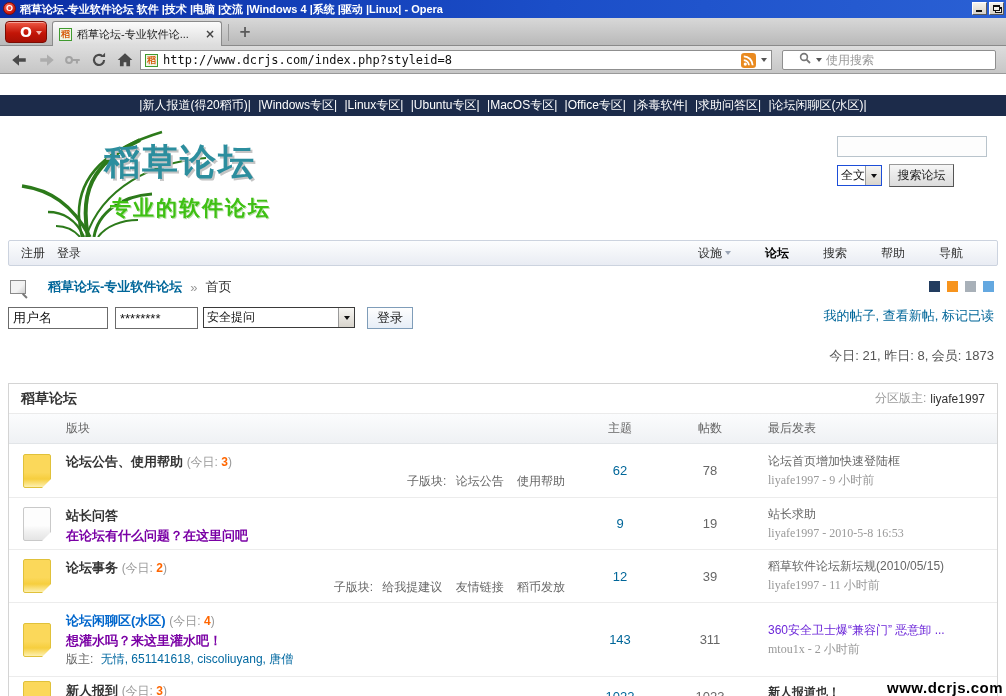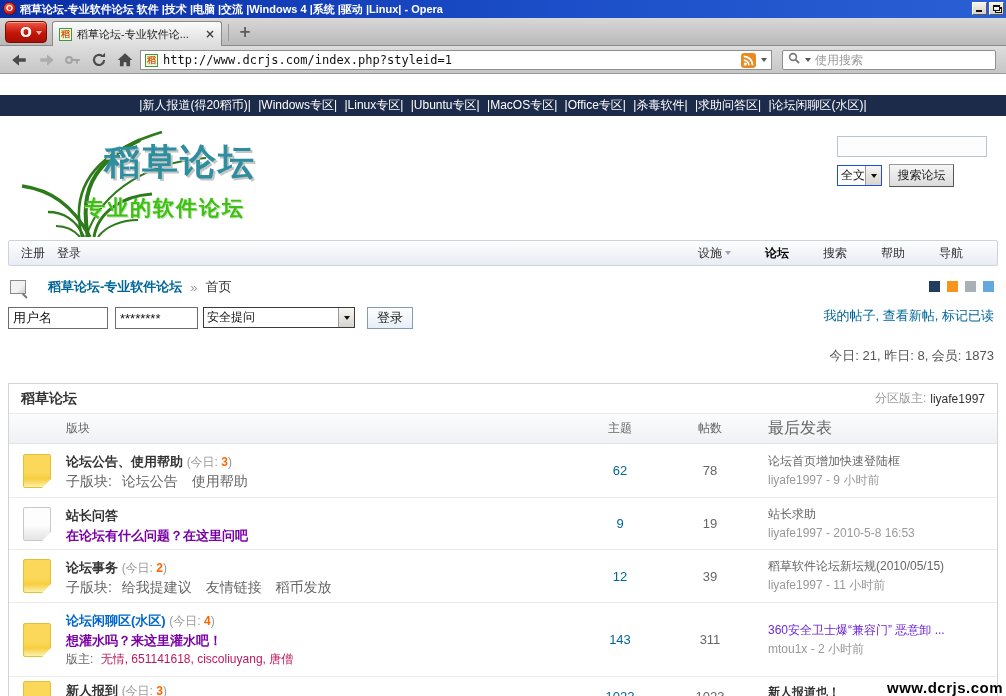--- a/index.html
+++ b/index.html
@@ -44,36 +44,36 @@
   
   .addrbar { position:absolute; left:0; top:46px; width:1006px; height:28px;
     background:linear-gradient(#dddddd,#c6c6c6); border-bottom:1px solid #999; }
   .navbtn { position:absolute; top:5px; width:18px; height:18px; }
   .urlfield { position:absolute; left:140px; top:4px; width:632px; height:20px; background:#fff;
     border:1px solid #8f8f8f; display:flex; align-items:center; padding:0 4px; gap:5px; }
   .urlfield .url { font:12px "DejaVu Sans Mono",monospace; color:#111; flex:1; white-space:nowrap; overflow:hidden; }
   .rss { width:15px; height:15px; flex:0 0 auto; }
   .dd-arrow { width:0; height:0; border-left:3.5px solid transparent; border-right:3.5px solid transparent; border-top:4px solid #555; }
   .searchfield { position:absolute; left:782px; top:4px; width:214px; height:20px; background:#fff;
-    border:1px solid #8f8f8f; border-radius:2px; display:flex; align-items:center; padding:0 5px; gap:4px; }
+    border:1px solid #8f8f8f; border-radius:2px; display:flex; align-items:center; padding:0 16px; gap:4px; }
   .searchfield input { border:none; outline:none; flex:1; font-size:12px; color:#333; background:transparent;
     font-family:"Liberation Sans","DejaVu Sans",sans-serif; }
   .searchfield input::placeholder { color:#9a9a9a; opacity:1; }
 
   
   .topnav { position:absolute; left:0; top:95px; width:1006px; height:21px; background:#1c2b4a;
     text-align:center; line-height:21px; font-size:12px; white-space:nowrap; }
   .topnav a { color:#fff; margin:0 2px; }
 
   
   .logo-zone { position:absolute; left:0; top:116px; width:1006px; height:121px; background:#fff; }
   .grass { position:absolute; left:10px; top:6px; }
   .logo-title { position:absolute; left:104px; top:22px; font-size:36px; font-weight:bold; color:#2c8e9e;
     text-shadow:2px 2px 0 #c4c4c4; letter-spacing:2px; }
-  .logo-sub { position:absolute; left:84px; top:78px; font-size:21px; font-weight:bold; color:#3ec013;
+  .logo-sub { position:absolute; left:110px; top:78px; font-size:21px; font-weight:bold; color:#3ec013;
     text-shadow:1px 1px 0 #b9e0a8; letter-spacing:2px; }
   .hsearch-input { position:absolute; left:837px; top:20px; width:150px; height:21px; background:#fdfdfd;
     border:1px solid #b9c4cc; }
   .sel { position:absolute; height:21px; background:#fff; border:1px solid #1d4ed8; display:flex; align-items:center; }
   .sel .sel-txt { flex:1; font-size:12px; color:#111; padding-left:3px; white-space:nowrap; overflow:hidden; }
   .sel .sel-btn { width:16px; height:100%; background:linear-gradient(#f7f6f3,#d8d4cc); border-left:1px solid #9a9a9a;
     display:flex; align-items:center; justify-content:center; }
   .sel .sel-btn i { width:0; height:0; border-left:3.5px solid transparent; border-right:3.5px solid transparent; border-top:4px solid #111; }
   .scope-sel { left:837px; top:49px; width:45px; }
   .btn-3d { background:linear-gradient(#f6f6f6,#dcdcdc); border:1px solid; border-color:#999 #555 #555 #999;
@@ -133,26 +133,26 @@
     border:1px solid #e0c13a; border-radius:2px;
     background:linear-gradient(#fbd85a 55%,#f6ce3e 75%,#fdf0b0); }
   .page-ico::after { content:""; position:absolute; right:-1px; bottom:-1px; width:0; height:0;
     border-style:solid; border-width:0 0 9px 9px; border-color:transparent transparent #fff transparent; }
   .page-ico.gray { border-color:#c9c9c9; background:linear-gradient(#fdfdfd 55%,#f0f0f0 75%,#e4e4e4); }
   .r5 .page-ico { top:4px; margin-top:0; }
   .f-name { font-size:13px; font-weight:bold; color:#333; line-height:20px; }
   .f-name a.blue { color:#06c; }
   .today { font-weight:normal; color:#999; font-size:12px; }
   .today b { color:#f60; font-weight:bold; }
-  .f-sub { font-size:14px; color:#666; line-height:19px; }
+  .f-sub { font-size:12px; color:#666; line-height:19px;text-align:right; }
   .f-sub a { color:#666; margin-right:10px; }
   .f-desc { font-size:13px; font-weight:bold; color:#7a00a5; line-height:19px; }
   .f-mods { font-size:12px; color:#666; line-height:19px; }
   .last-title { font-size:12px; color:#666; line-height:19px; white-space:nowrap; overflow:hidden; }
-  .last-meta { font-size:12px; color:#999; line-height:19px; }
+  .last-meta { font-size:12px; color:#999; line-height:19px;font-family:Liberation Serif, serif; }
   .watermark { position:absolute; right:3px; bottom:0px; font:bold 15px "Liberation Sans",sans-serif;
     color:#000; letter-spacing:.5px; background:rgba(255,255,255,.0);margin-top:33px; }
 </style>
 </head>
 <body>
 
 <div class="titlebar">
   <span class="app-ico">O</span>
   <span class="ttl">稻草论坛-专业软件论坛 软件 |技术 |电脑 |交流 |Windows 4 |系统 |驱动 |Linux| - Opera</span>
   <span class="winbtns">
@@ -198,21 +198,21 @@
     <svg width="18" height="18" viewBox="0 0 16 16">
         <path d="M12.5 8 a4.5 4.5 0 1 1 -1.6-3.5" fill="none" stroke="#4a4a4a" stroke-width="1.9"></path>
         <path d="M13.4 1.6 v3.8 h-3.8 z" fill="#4a4a4a"></path>
       </svg></span>
   <span class="navbtn" style="left:116px">
     <svg width="18" height="18" viewBox="0 0 16 16">
         <path d="M8 2 L1.5 8 h2 v5.5 h3.3 v-3.4 h2.4 v3.4 h3.3 V8 h2 Z" fill="#4a4a4a"></path>
       </svg></span>
   <div class="urlfield">
     <span class="favicon">稻</span>
-    <span class="url">http://www.dcrjs.com/index.php?styleid=1</span>
+    <span class="url">http://www.dcrjs.com/index.php?styleid=8</span>
     <span class="rss">
       <svg width="15" height="15" viewBox="0 0 14 14">
           <rect width="14" height="14" rx="3" fill="#e98a20"></rect>
           <circle cx="4" cy="10.3" r="1.5" fill="#fff"></circle>
           <path d="M2.6 6.6 a5.2 5.2 0 0 1 4.8 4.8" stroke="#fff" stroke-width="1.7" fill="none"></path>
           <path d="M2.6 3.1 a8.6 8.6 0 0 1 8.3 8.3" stroke="#fff" stroke-width="1.7" fill="none"></path>
         </svg></span>
     <span class="dd-arrow"></span>
   </div>
   <div class="searchfield">
@@ -306,21 +306,21 @@
 <div class="forumbox">
   <div class="cat-header">
     <span class="cat">稻草论坛</span>
     <span class="modlbl">分区版主:</span>
     <a class="mod">liyafe1997</a>
   </div>
   <div class="col-header">
     <div class="cell-name">版块</div>
     <div class="cell-topics" style="color:#666;font-size:12px">主题</div>
     <div class="cell-posts" style="font-size:12px">帖数</div>
-    <div class="cell-last" style="font-size:16px;color:#666">最后发表</div>
+    <div class="cell-last" style="font-size:12px;color:#666">最后发表</div>
   </div>
 
   <div class="frow r1">
     <div class="cell-name">
       <span class="page-ico"></span>
       <div class="f-name"><a>论坛公告、使用帮助</a>
         <span class="today"><span>(今日: </span><b>3</b><span>)</span></span></div>
       <div class="f-sub"><span>子版块:</span>
         <a style="margin-left:6px">论坛公告</a>
         <a>使用帮助</a></div>
@@ -365,21 +365,21 @@
     </div>
   </div>
 
   <div class="frow r4">
     <div class="cell-name">
       <span class="page-ico"></span>
       <div class="f-name"><a class="blue">论坛闲聊区(水区)</a>
         <span class="today"><span>(今日: </span><b>4</b><span>)</span></span></div>
       <div class="f-desc">想灌水吗？来这里灌水吧！</div>
       <div class="f-mods"><span>版主:</span>
-        <a style="color:#be185d;margin-left:4px">无情, 651141618, ciscoliuyang, 唐僧</a></div>
+        <a style="color:#0369a1;margin-left:4px">无情, 651141618, ciscoliuyang, 唐僧</a></div>
     </div>
     <div class="cell-topics">143</div>
     <div class="cell-posts">311</div>
     <div class="cell-last">
       <a class="last-title" style="color:#6d28d9">360安全卫士爆“兼容门” 恶意卸 ...</a>
       <span class="last-meta">mtou1x - 2 小时前</span>
     </div>
   </div>
 
   <div class="frow r5">

